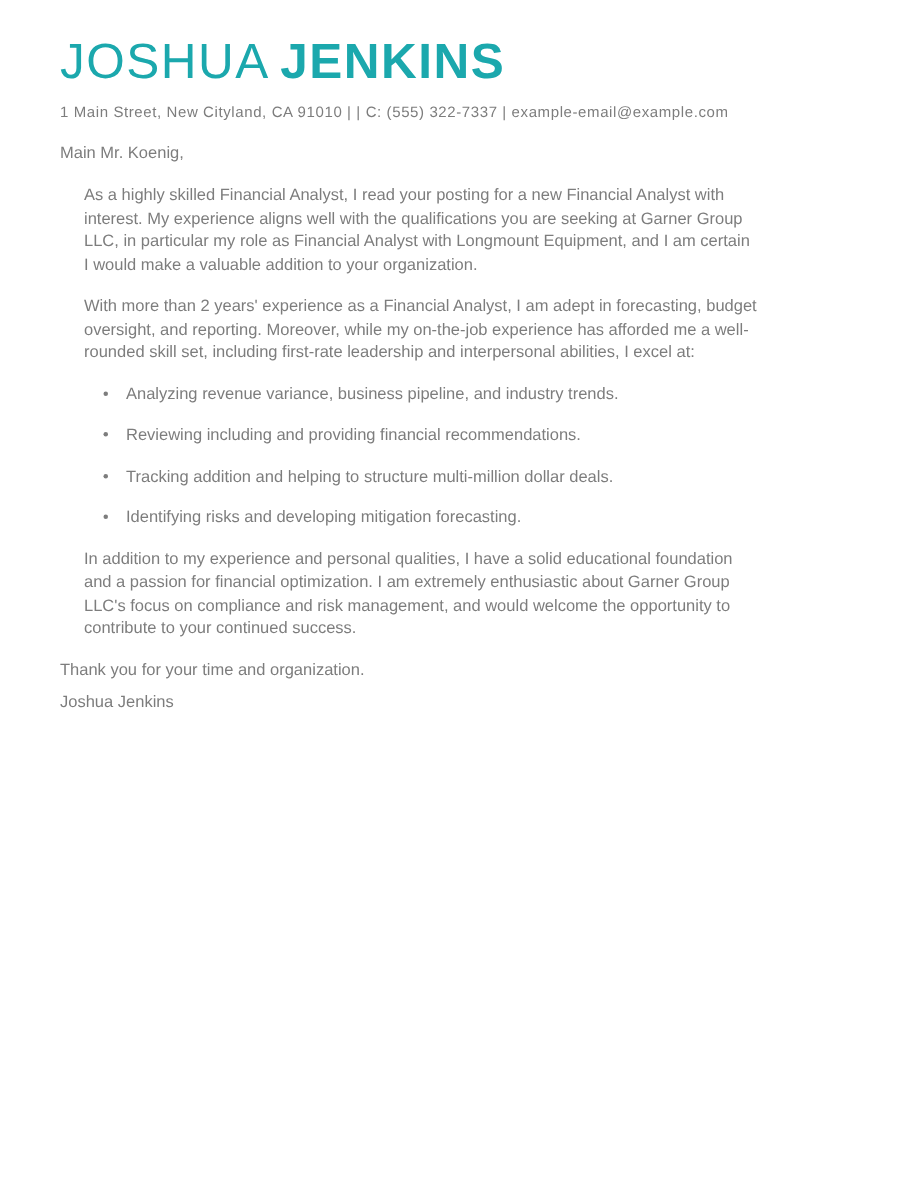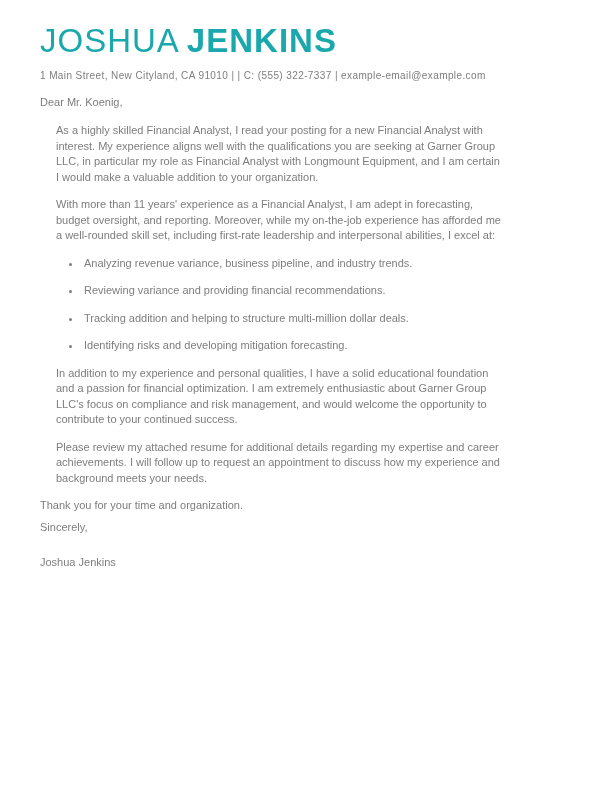--- a/index.html
+++ b/index.html
@@ -56,37 +56,35 @@
 <body>
 
 <div class="page">
 
   <header class="header">
     <h1 class="name"><span class="first">JOSHUA</span><span class="last">JENKINS</span></h1>
     <div class="contact">1 Main Street, New Cityland, CA 91010 | | C: (555) 322-7337 | example-email@example.com</div>
   </header>
 
   <main class="letter-body">
-    <p class="salutation">Dear Mr. Koenig,</p>
+    <p class="salutation">Main Mr. Koenig,</p>
 
     <p class="para">As a highly skilled Financial Analyst, I read your posting for a new Financial Analyst with interest. My experience aligns well with the qualifications you are seeking at Garner Group LLC, in particular my role as Financial Analyst with Longmount Equipment, and I am certain I would make a valuable addition to your organization.</p>
 
-    <p class="para">With more than 11 years' experience as a Financial Analyst, I am adept in forecasting, budget oversight, and reporting. Moreover, while my on-the-job experience has afforded me a well-rounded skill set, including first-rate leadership and interpersonal abilities, I excel at:</p>
+    <p class="para">With more than 2 years' experience as a Financial Analyst, I am adept in forecasting, budget oversight, and reporting. Moreover, while my on-the-job experience has afforded me a well-rounded skill set, including first-rate leadership and interpersonal abilities, I excel at:</p>
 
     <ul class="bullets">
       <li>Analyzing revenue variance, business pipeline, and industry trends.</li>
-      <li>Reviewing variance and providing financial recommendations.</li>
+      <li>Reviewing including and providing financial recommendations.</li>
       <li>Tracking addition and helping to structure multi-million dollar deals.</li>
       <li>Identifying risks and developing mitigation forecasting.</li>
     </ul>
 
     <p class="para">In addition to my experience and personal qualities, I have a solid educational foundation and a passion for financial optimization. I am extremely enthusiastic about Garner Group LLC's focus on compliance and risk management, and would welcome the opportunity to contribute to your continued success.</p>
 
-    <p class="para">Please review my attached resume for additional details regarding my expertise and career achievements. I will follow up to request an appointment to discuss how my experience and background meets your needs.</p>
 
     <p class="para thanks">Thank you for your time and organization.</p>
 
-    <p class="para signoff">Sincerely,</p>
 
     <p class="signature">Joshua Jenkins</p>
   </main>
 
 </div>
 
 </body></html>

